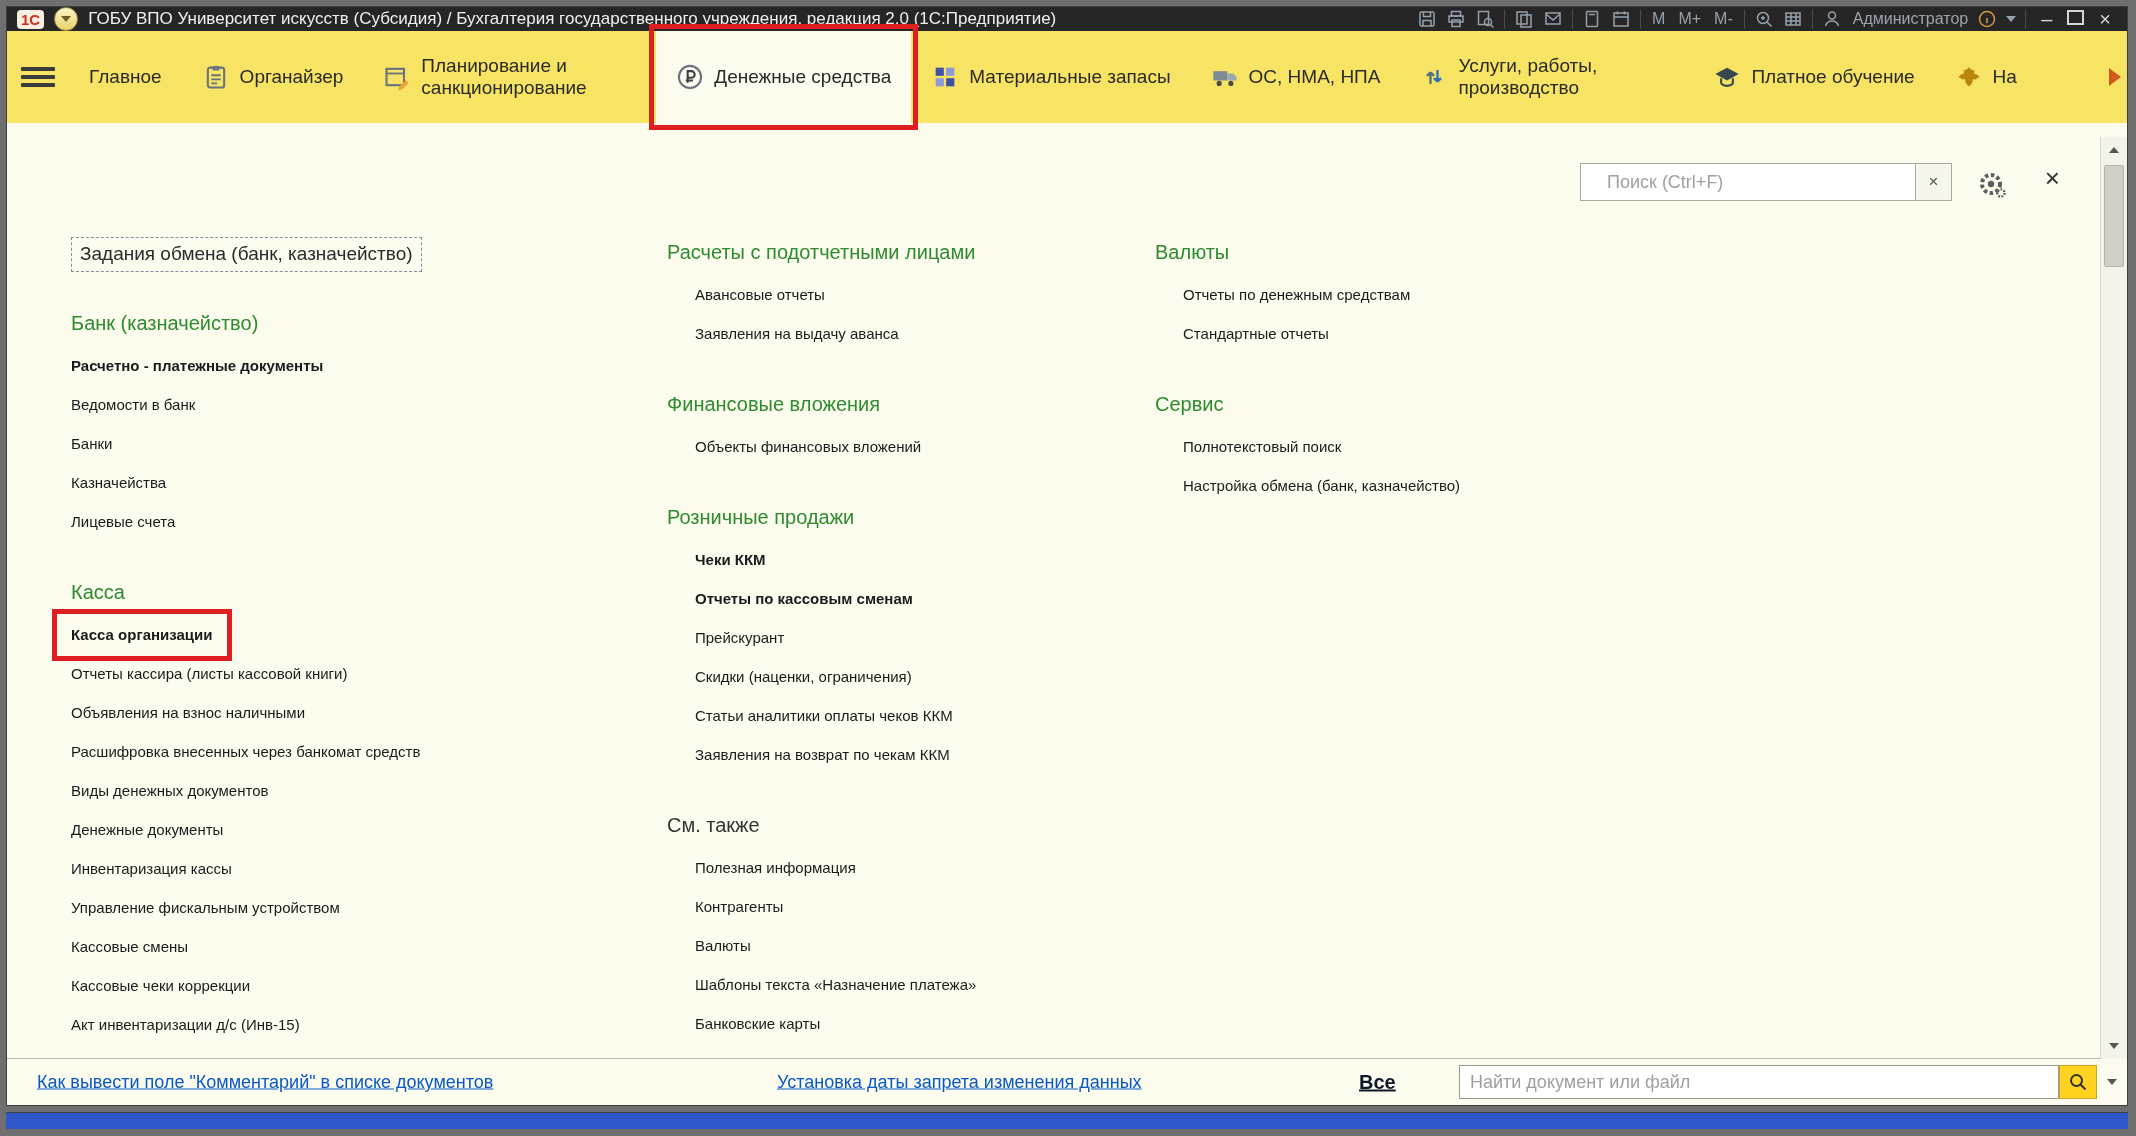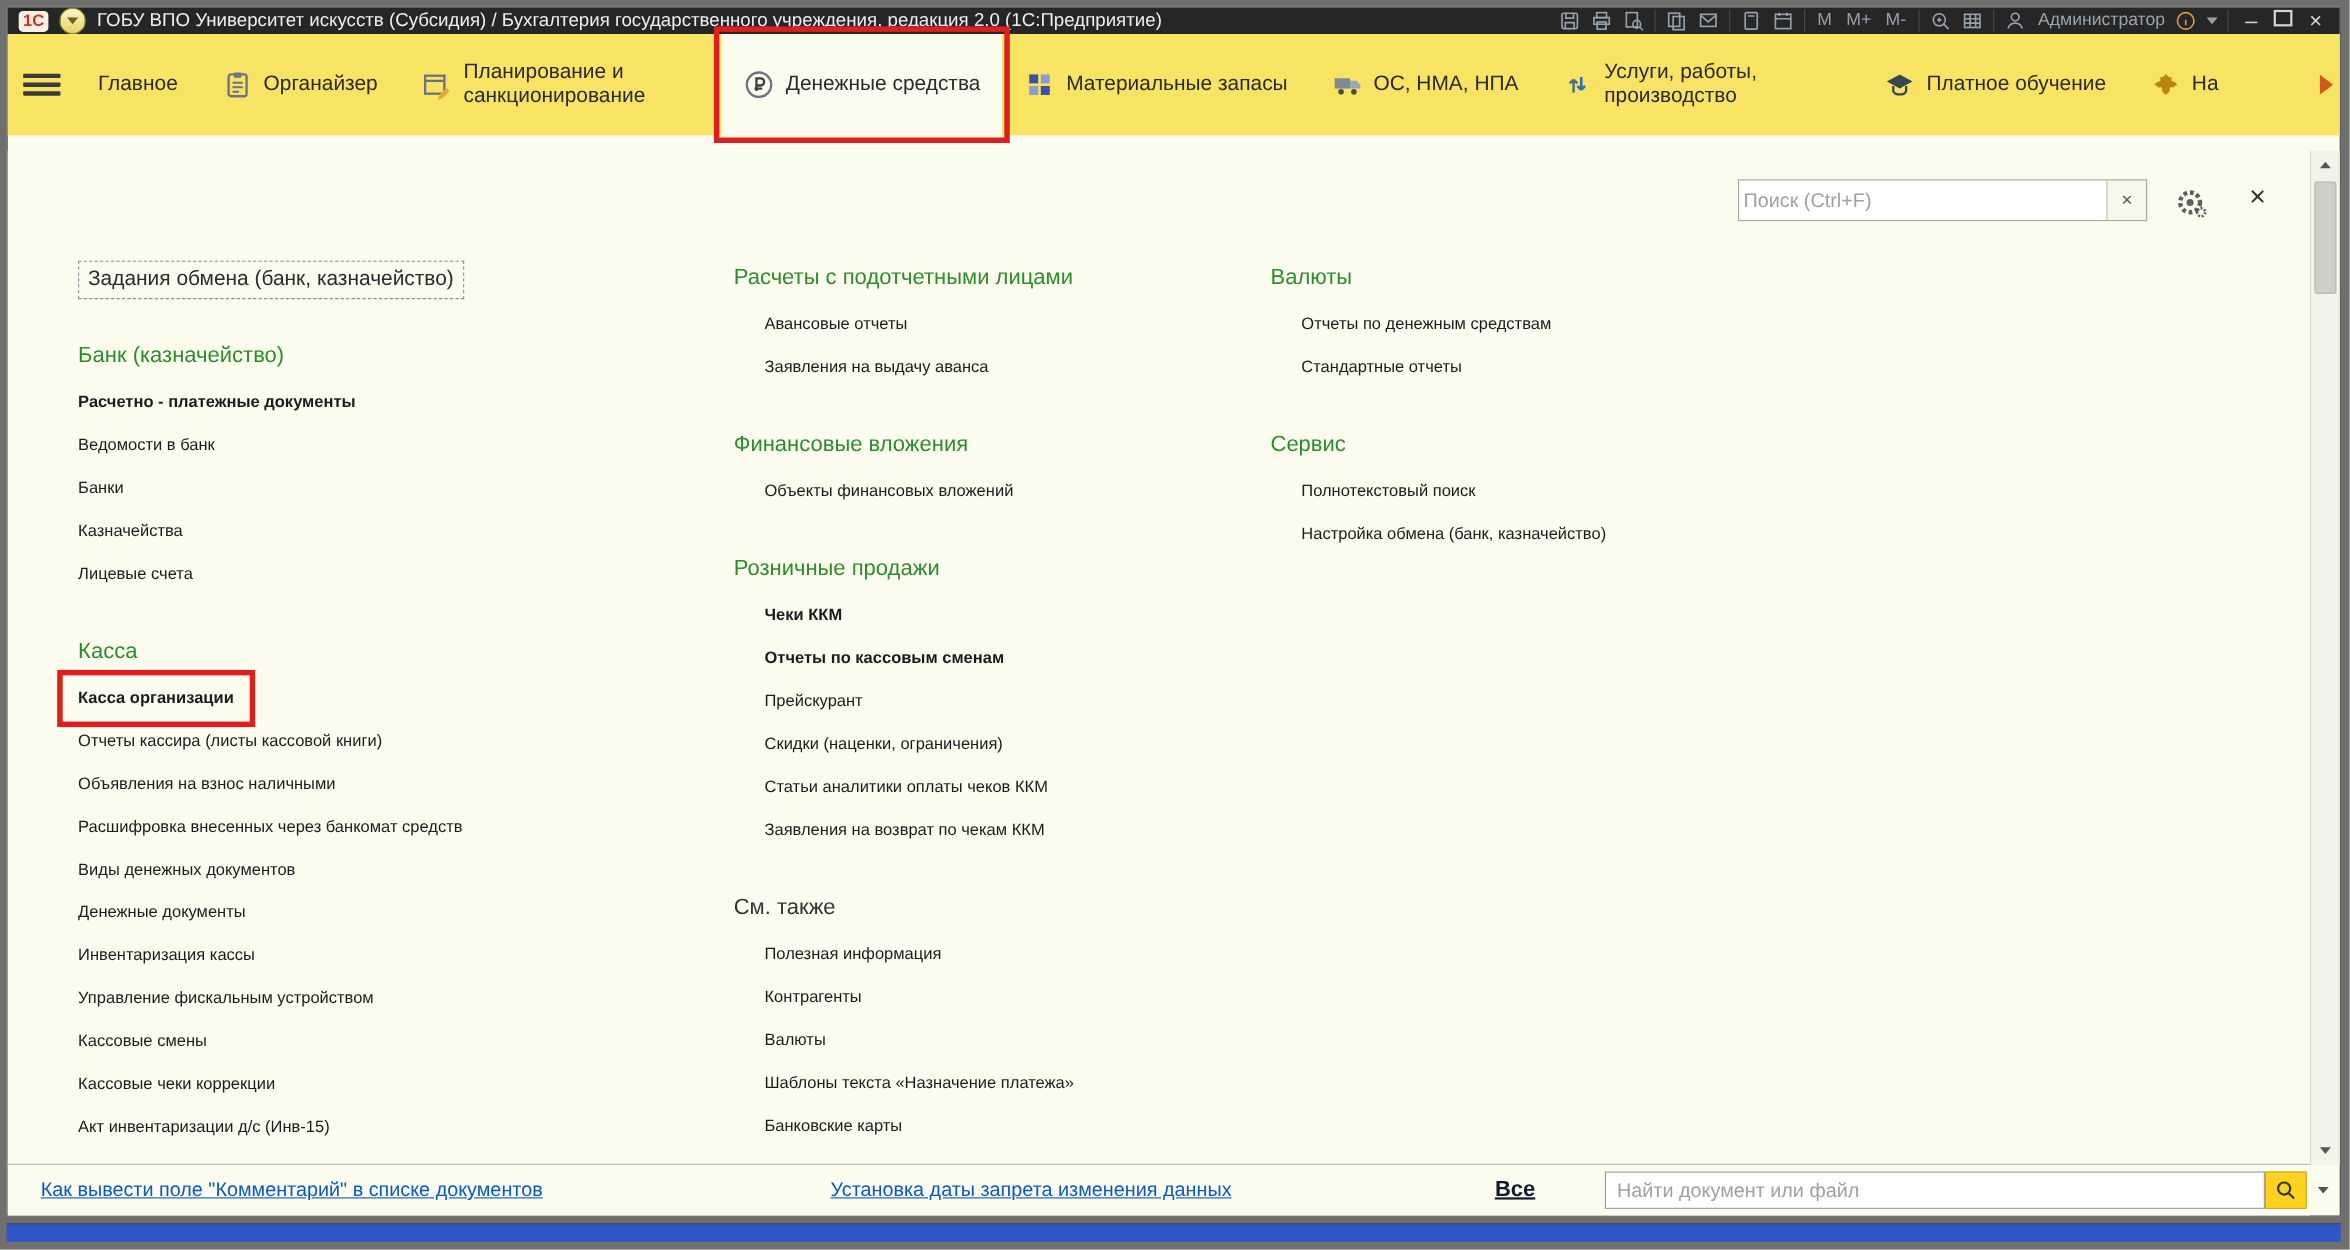--- a/index.html
+++ b/index.html
@@ -69,21 +69,21 @@
   }
 
   
   .panel{
     position:absolute;left:0;top:130px;right:27px;bottom:46px;
     background:#fcfcee;
   }
   .panel-search-wrap{position:absolute;top:26px;right:148px;display:flex;}
   .panel-search{
     width:336px;height:38px;border:1px solid #a9a99b;background:#fff;
-    font-size:18px;padding:0 4px;box-sizing:border-box;color:#333;
+    font-size:18px;padding:0 26px;box-sizing:border-box;color:#333;
     font-family:"Liberation Sans","DejaVu Sans",sans-serif;
   }
   .panel-search::placeholder{color:#a0a0a0;}
   .clear-btn{
     width:36px;height:38px;border:1px solid #a9a99b;border-left:none;background:#f6f6ea;
     font-size:17px;color:#555;display:flex;align-items:center;justify-content:center;box-sizing:border-box;
   }
   .gear-btn{position:absolute;top:32px;right:94px;width:30px;height:30px;}
   .panel-close{
     position:absolute;top:28px;right:40px;font-size:26px;color:#333;line-height:1;
@@ -114,21 +114,21 @@
   }
 
   
   .footer{
     position:absolute;left:0;bottom:0;right:27px;height:46px;
     background:#fcfcee;border-top:1px solid #b9b9ac;
   }
   .footer .fitem{position:absolute;top:50%;transform:translateY(-50%);white-space:nowrap;}
   .f-link{font-size:18px;color:#0a58c4;text-decoration:underline;}
   .f-link1{left:30px;}
-  .f-link2{left:748px;}
+  .f-link2{left:770px;}
   .f-all{left:1352px;font-size:20px;color:#0f172a;font-weight:bold;text-decoration:underline;}
   .f-search{
     left:1452px;width:600px;height:34px;border:1px solid #9a9a8e;background:#fff;
     font-size:18px;padding:0 10px;box-sizing:border-box;
     font-family:"Liberation Sans","DejaVu Sans",sans-serif;color:#404040;
   }
   .f-search::placeholder{color:#a0a0a0;}
   .f-btn{
     left:2052px;width:38px;height:34px;background:#ffd21f;border:1px solid #c9a227;
     display:flex;align-items:center;justify-content:center;box-sizing:border-box;

